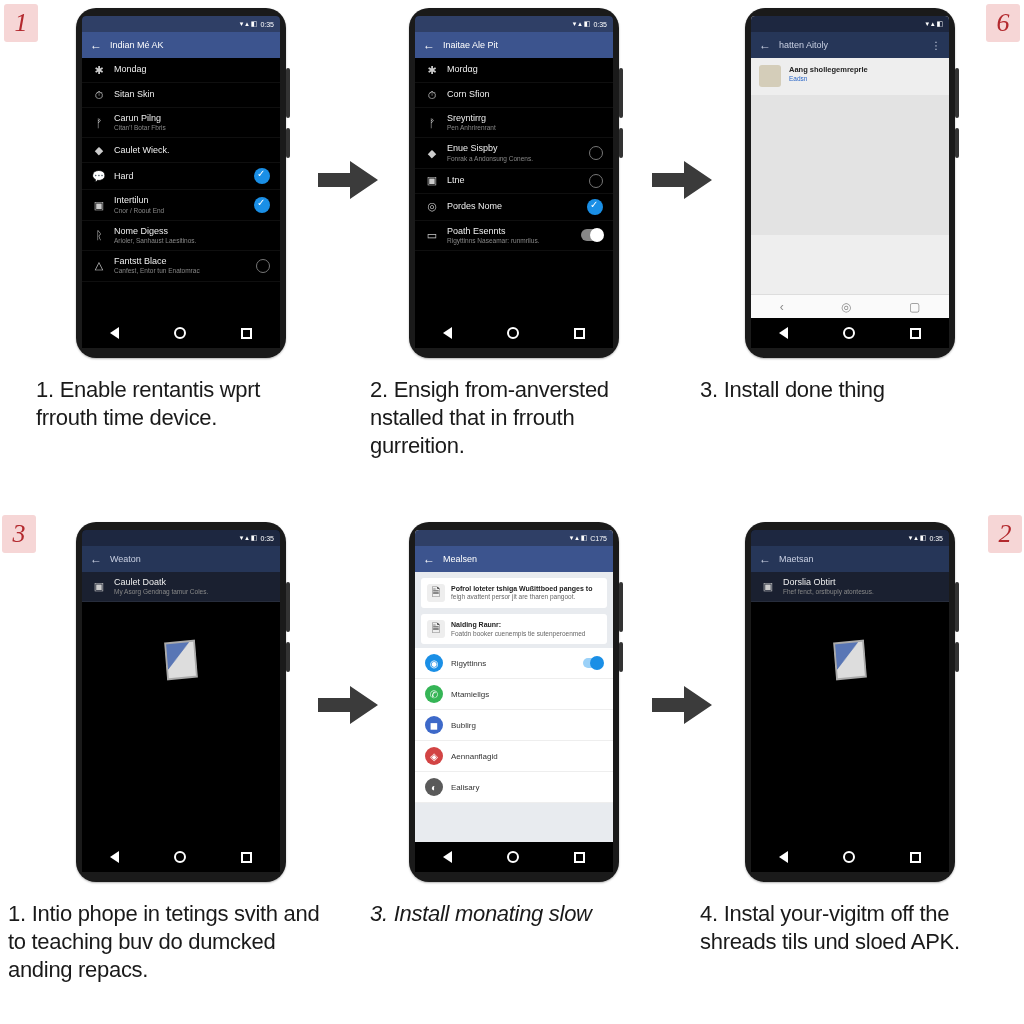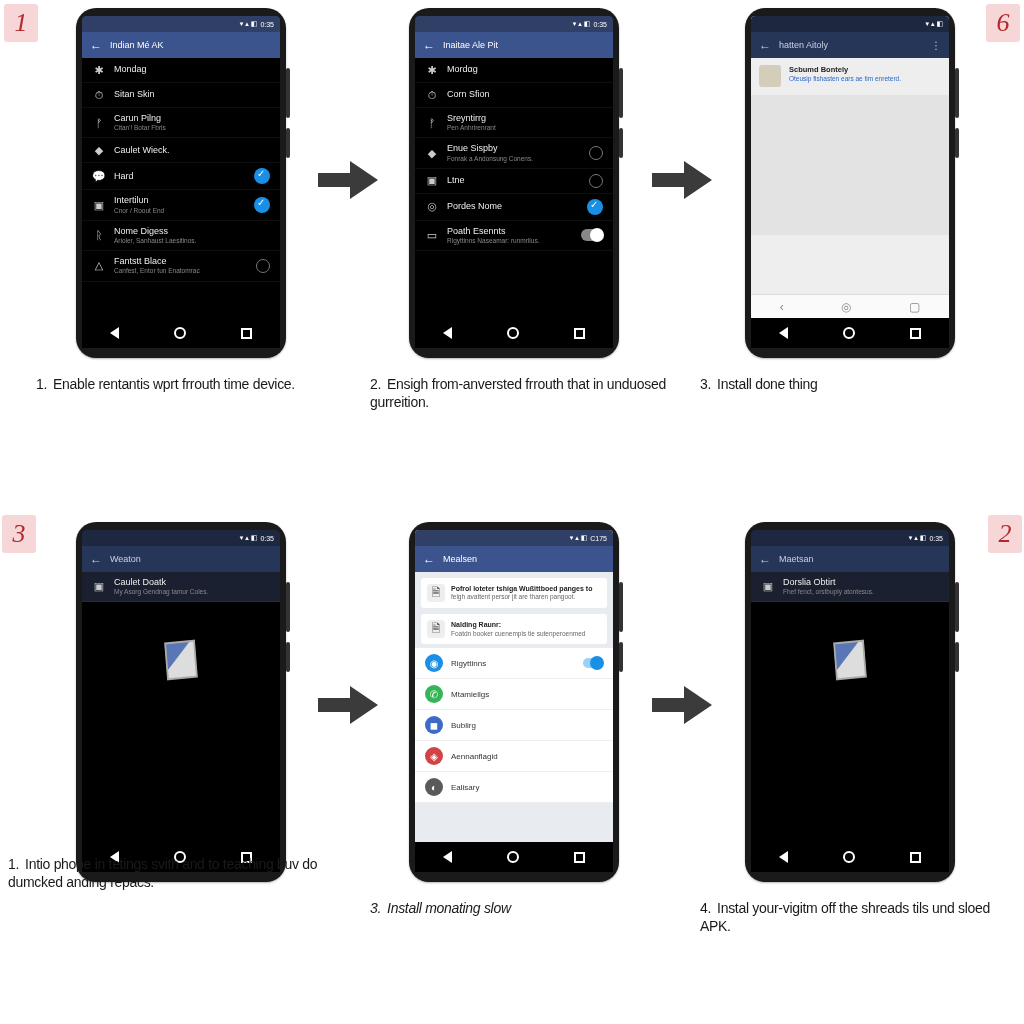--- a/index.html
+++ b/index.html
@@ -123,21 +123,21 @@
 
   .arrow {
     position: absolute;
     width: 60px;
     height: 50px;
     color: #3b3b3b;
   }
 
   .caption {
     position: absolute;
-    font-size: 14px;
+    font-size: 22px;
     line-height: 1.28;
     color: #1a1a1a;
     letter-spacing: -0.3px;
   }
   .caption .num { margin-right: 6px; }
 
   .thumb {
     width: 110px; height: 80px;
     margin: 18px auto;
     display:flex; align-items:center; justify-content:center;
@@ -344,22 +344,22 @@
     <div class="statusbar dark">▾ ▴ ◧</div>
     <div class="appbar dark">
       <span class="back">←</span>
       <span>hatten Aitoly</span>
       <span class="dots">⋮</span>
     </div>
     <div class="list" id="p3list" style="background:#eeeeee;">
   <div class="notif">
     <div class="nico"></div>
     <div class="ntxt">
-      <b>Scbumd Bontely</b>
-      <span class="link">Oteusip fishasten ears ae tim enreterd.</span>
+      <b>Aang shollegemreprle</b>
+      <span class="link">Eadsn</span>
       
     </div>
   </div>
         <div style="flex:1;background:#e3e3e3;height:140px"></div>
       </div>
     <div class="in-app-nav">
       <span>‹</span>
       <span>◎</span>
       <span>▢</span>
     </div>
@@ -490,18 +490,18 @@
   </svg>
 
 <svg class="arrow" style="left:318px; top:680px;" viewBox="0 0 60 50">
     <path d="M0 18 h32 v-12 l28 19 l-28 19 v-12 h-32 z" fill="#3b3b3b"></path>
   </svg>
 <svg class="arrow" style="left:652px; top:680px;" viewBox="0 0 60 50">
     <path d="M0 18 h32 v-12 l28 19 l-28 19 v-12 h-32 z" fill="#3b3b3b"></path>
   </svg>
 
 <div class="caption" style="left:36px; top:376px; width:280px;"><span class="num">1.</span><span>Enable rentantis wprt frrouth time device.</span></div>
-<div class="caption" style="left:370px; top:376px; width:300px;"><span class="num">2.</span><span>Ensigh from-anversted frrouth that in unduosed gurreition.</span></div>
+<div class="caption" style="left:370px; top:376px; width:300px;"><span class="num">2.</span><span>Ensigh from-anversted nstalled that in frrouth gurreition.</span></div>
 <div class="caption" style="left:700px; top:376px; width:270px;"><span class="num">3.</span><span>Install done thing</span></div>
 
-<div class="caption" style="left:8px; top:856px; width:320px;"><span class="num">1.</span><span>Intio phope in tetings svith and to teaching buv do dumcked anding repacs.</span></div>
+<div class="caption" style="left:8px; top:900px; width:320px;"><span class="num">1.</span><span>Intio phope in tetings svith and to teaching buv do dumcked anding repacs.</span></div>
 <div class="caption" style="left:370px; top:900px; width:300px;font-style:italic;"><span class="num">3.</span><span>Install monating slow</span></div>
 <div class="caption" style="left:700px; top:900px; width:310px;"><span class="num">4.</span><span>Instal your-vigitm off the shreads tils und sloed APK.</span></div>
 
 </body></html>

